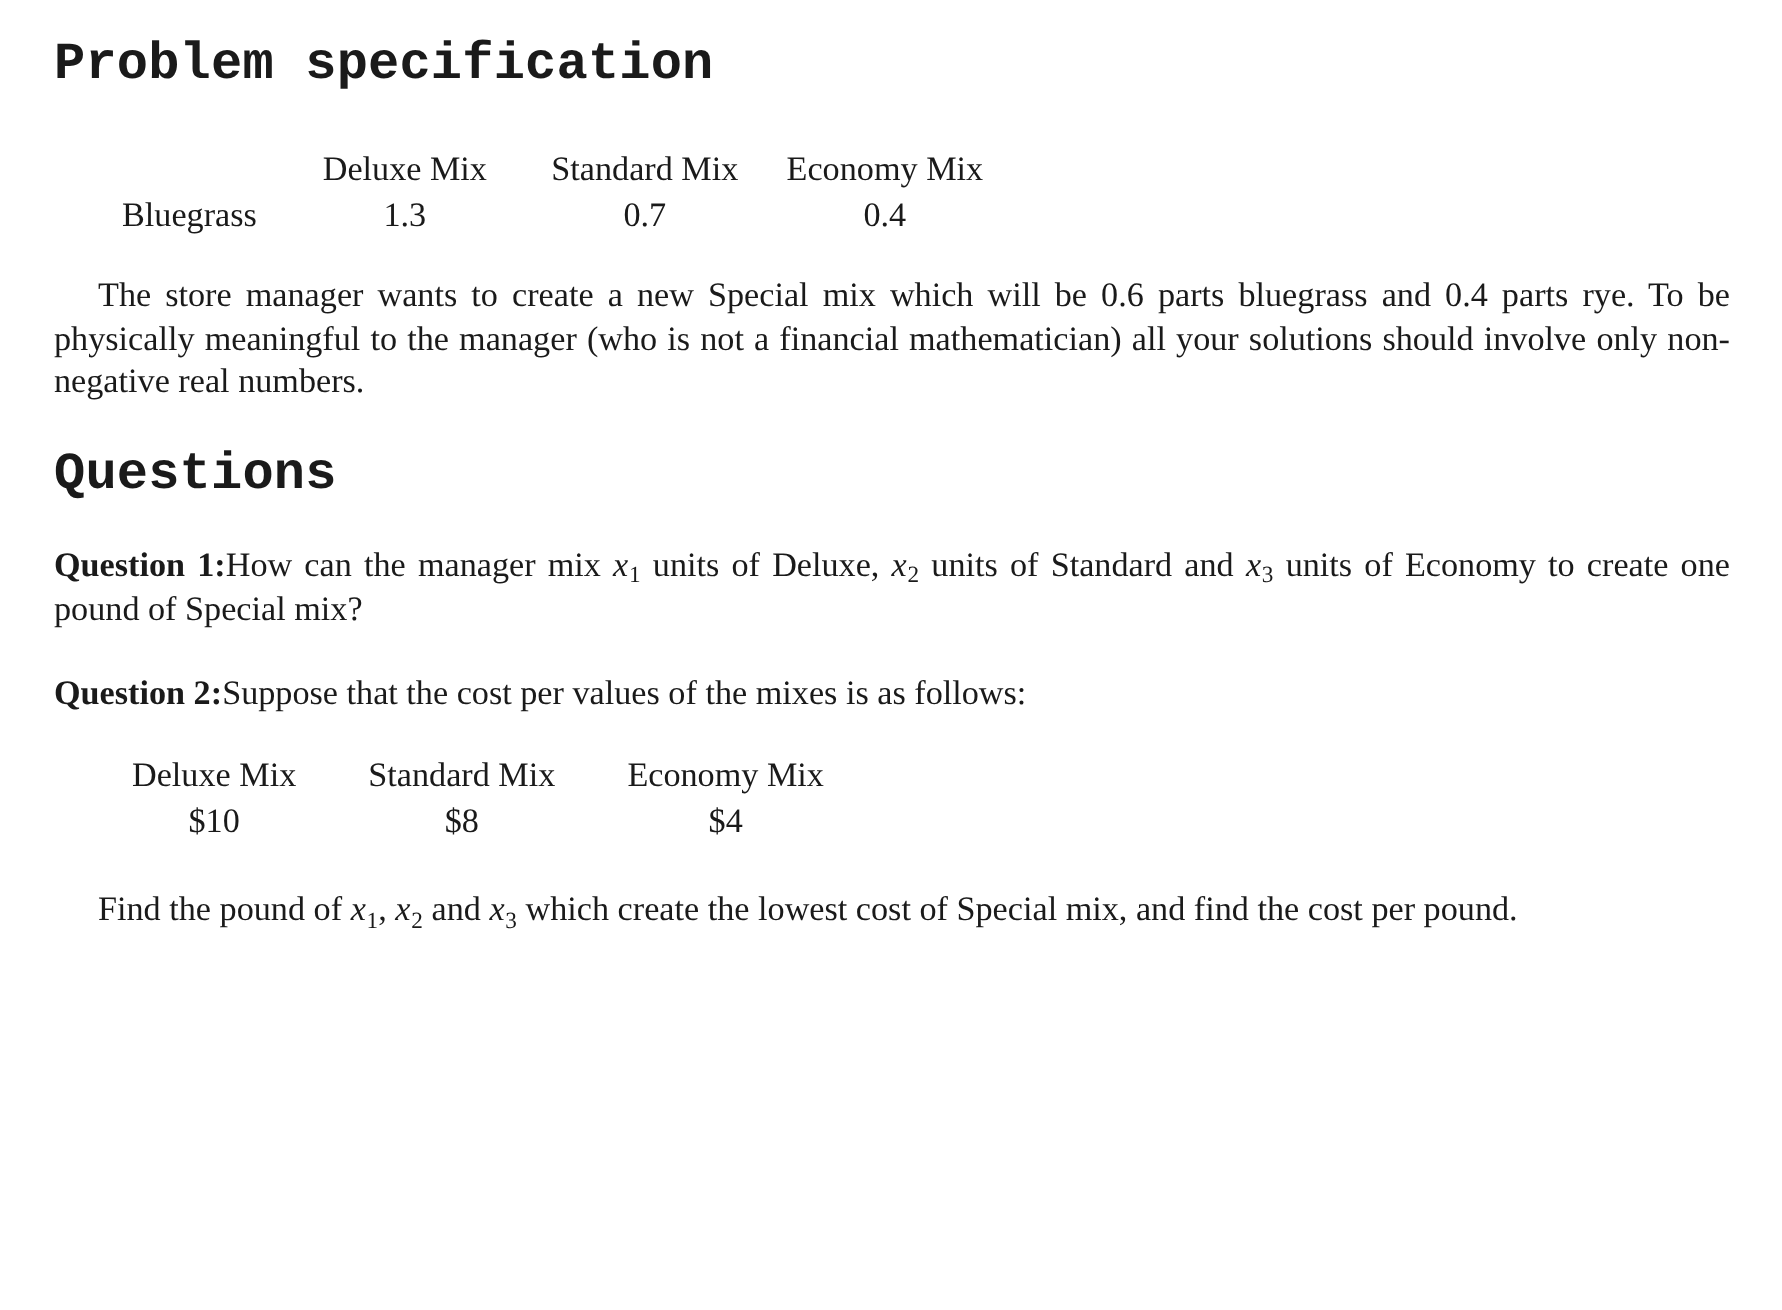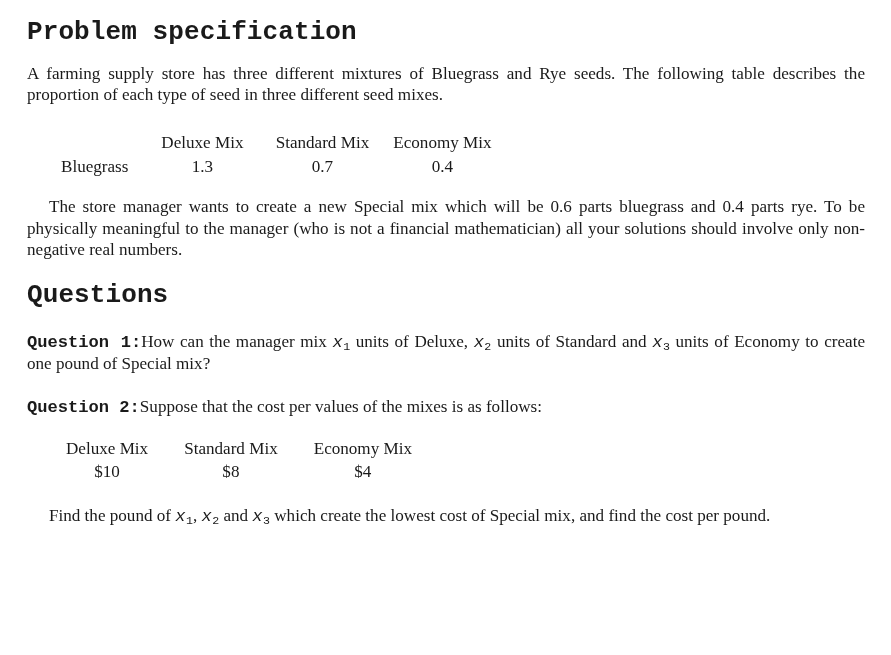--- a/index.html
+++ b/index.html
@@ -55,24 +55,24 @@
   }
   p.q-para { padding-top: 0; }
 
   .spacer-a { height: 27px; }
   .spacer-b { height: 19px; }
   .spacer-c { height: 21px; }
   .spacer-d { height: 21px; }
   .spacer-e { height: 20px; }
   .spacer-f { height: 23px; }
 
-  .bold-lead { font-weight: bold; font-family: Liberation Mono, monospace; }
+  .bold-lead { font-weight: bold; }
 
   .mathvar {
-    font-family: Liberation Mono, monospace;
+    font-family: Liberation Serif, serif;
     font-style: italic;
   }
   .mathvar sub {
     font-style: normal;
     font-size: 68%;
     line-height: 0;
     vertical-align: -0.28em;
     padding-left: 0.4px;
   }
 
@@ -126,21 +126,20 @@
   table.cost-table .lead-pad { padding-left: 39px; }
 </style>
 </head>
 <body>
 
 <div class="page">
   <div class="content">
 
     <h1 class="section-heading h-problem">Problem specification</h1>
 
-    <p class="body-text intro-para">A farming supply store has three different mixtures of Bluegrass and Rye seeds.  The following table describes the proportion of each type of seed in three different seed mixes.</p>
 
     <div class="spacer-a"></div>
 
     <table class="prop-table">
       <thead>
         <tr>
           <th class="col-label"></th>
           <th class="col-val">Deluxe Mix</th>
           <th class="col-val">Standard Mix</th>
           <th class="col-val">Economy Mix</th>

